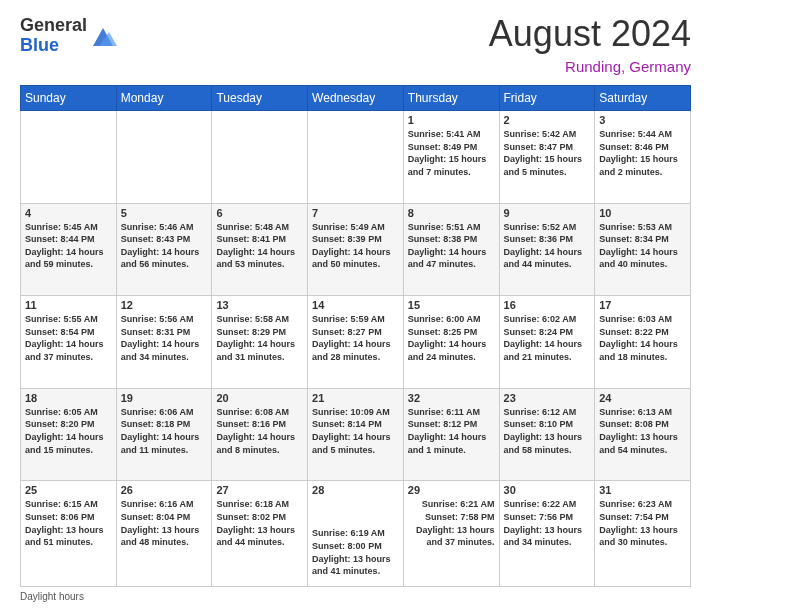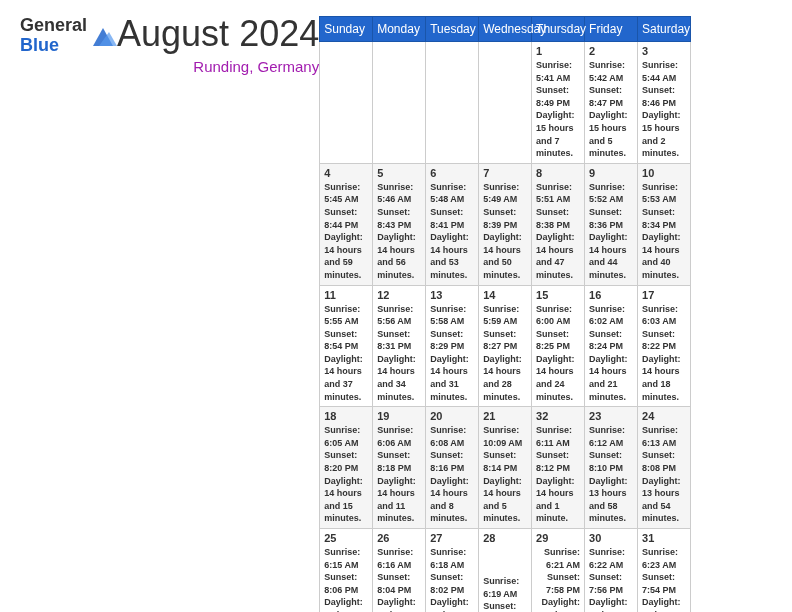--- a/index.html
+++ b/index.html
@@ -8,20 +8,21 @@
       background: #fff;
       width: 792px;
       height: 612px;
       overflow: hidden;
     }
     .page {
       width: 711px;
       height: 612px;
       padding: 16px 20px 10px 20px;
       display: flex;
+      flex-direction: column;
     }
     .header {
       display: flex;
       justify-content: space-between;
       align-items: flex-start;
       margin-bottom: 10px;
     }
     .logo {
       display: flex;
       align-items: center;
@@ -367,13 +368,16 @@
             <span class="day-num">31</span>
             <div class="day-info" style="white-space: pre-line;">Sunrise: 6:23 AM
 Sunset: 7:54 PM
 Daylight: 13 hours
 and 30 minutes.</div>
           </td>
         </tr>
       </tbody>
   </table>
 
+  <div class="footer-note">
+    <span>Daylight hours</span>
+  </div>
 </div>
 
 </body></html>

